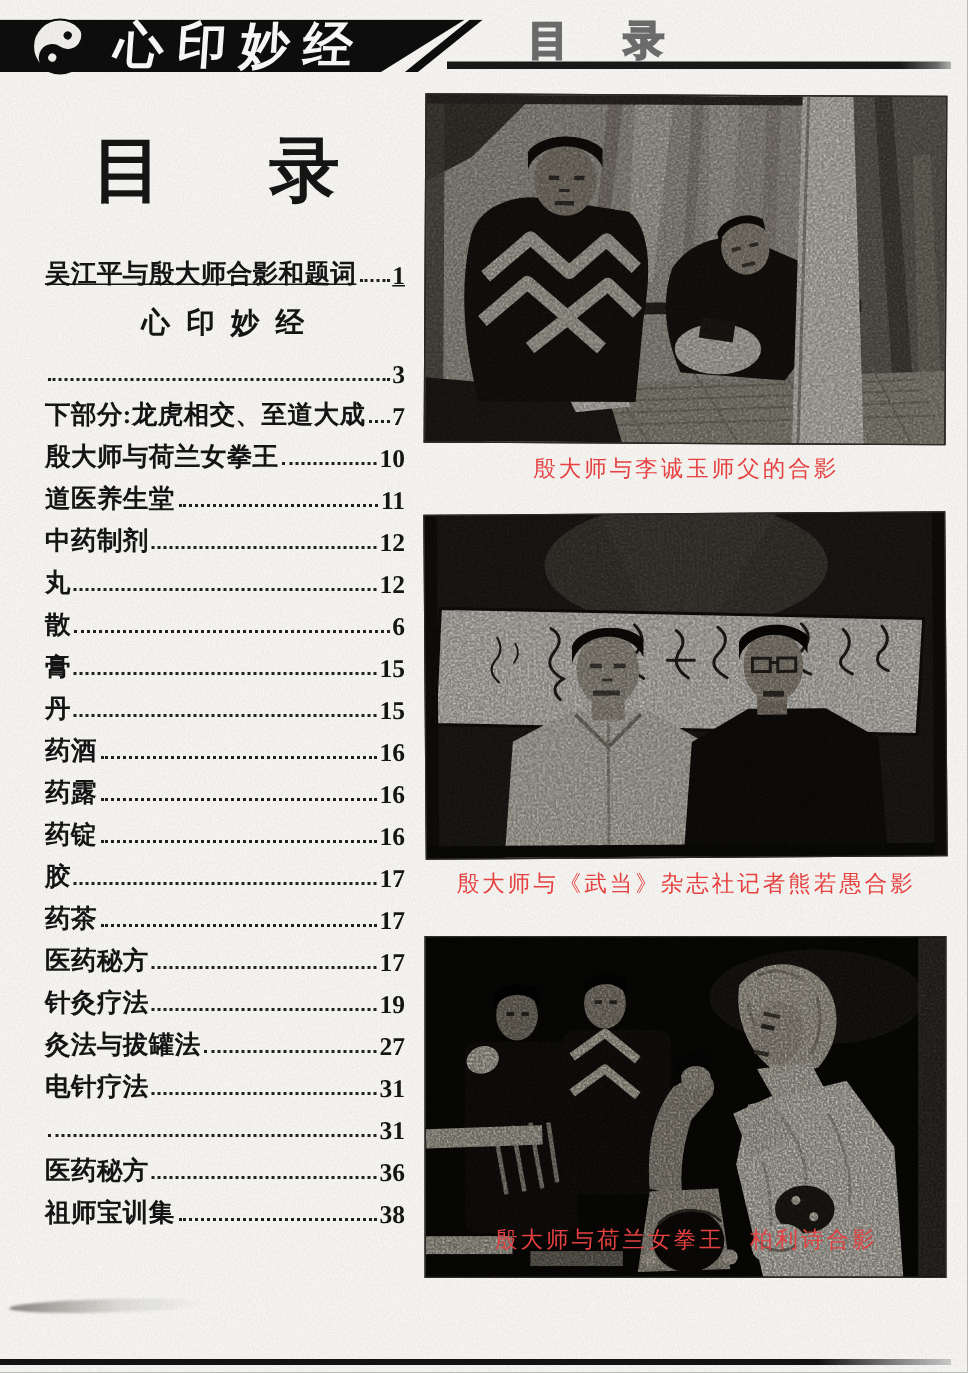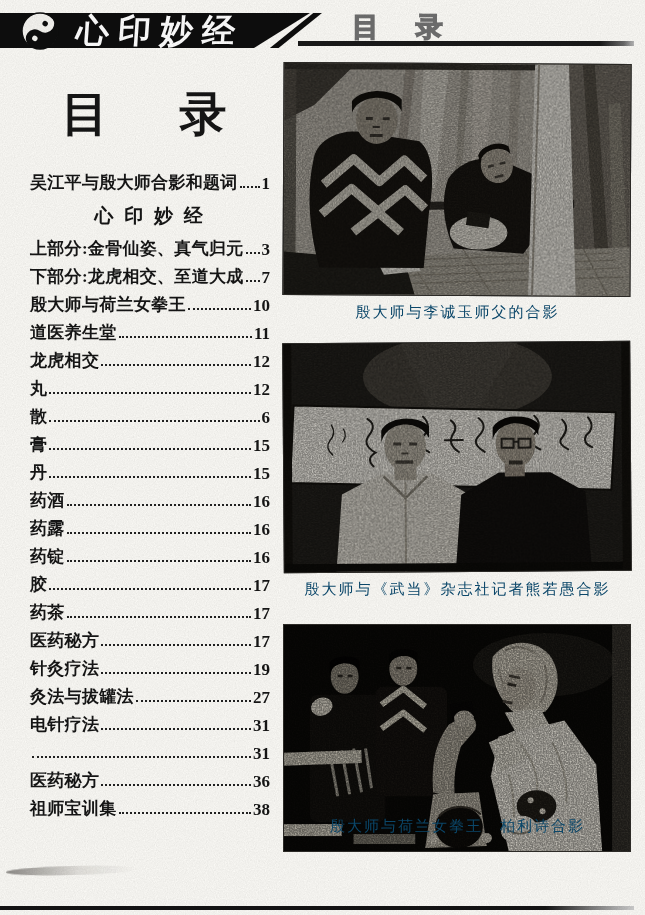--- a/index.html
+++ b/index.html
@@ -41,39 +41,39 @@
     height:52px; line-height:52px; text-align:center;
     font-size:47px; font-weight:bold; letter-spacing:12px; white-space:nowrap;
   }
   .row {
     display:flex; align-items:flex-end; height:28px;
     font-size:17px; font-weight:600; white-space:nowrap;
   }
   .row .t { flex:0 0 auto; letter-spacing:0.3px; }
   .dots { flex:1 1 8px; min-width:8px; border-bottom:2.4px dotted #222; margin:0 2px 6px 2px; }
   .row .p { flex:0 0 auto; font-weight:700; }
-  .toc-intro { margin-top:26px; }
+  .toc-intro { margin-top:26px;text-decoration:underline; }
   .toc-section {
     margin-top:6px; height:32px; line-height:32px; text-align:center;
     font-size:19px; font-weight:700; letter-spacing:3px; white-space:nowrap;
   }
   .toc-list { list-style:none; margin:0; padding:0; }
   
   .photos { position:absolute; left:283px; top:63px; width:349px; }
   .photo {
     position:absolute; left:0; width:348px; margin:0; padding:0;
     border:1px solid #2e2c28; background:#111; box-sizing:border-box;
   }
   .photo svg { display:block; width:100%; height:100%; }
   #photo1 { top:0; height:233px; transform:rotate(0.3deg); }
   #photo2 { top:279px; height:230px; transform:rotate(-0.4deg); }
   #photo3 { top:561px; height:228px; }
   .cap {
     position:absolute; left:0; width:100%; text-align:center;
-    font-size:15px; font-weight:500; letter-spacing:2px; color:#0c4a6e; white-space:nowrap;
+    font-size:15px; font-weight:500; letter-spacing:2px; color:#ef4444; white-space:nowrap;
   }
   #cap1 { top:240px; }
   #cap2 { top:517px; }
   #cap3 { top:754px; }
   
   .bottom-rule {
     position:absolute; left:0; top:906px; width:634px; height:4px;
     background:linear-gradient(to right,#141414 0,#141414 86%,#777 93%,#cfcfcf 100%);
   }
   .smudge {
@@ -110,41 +110,40 @@
     <div class="row toc-intro">
       <span class="t">吴江平与殷大师合影和题词</span>
       <span class="dots"></span>
       <span class="p">1</span>
     </div>
 
     <div class="toc-section">心 印 妙 经</div>
 
     <ol class="toc-list">
       <li class="row">
-          <span class="t">上部分:金骨仙姿、真气归元</span>
           <span class="dots"></span>
           <span class="p">3</span>
         </li>
       <li class="row">
           <span class="t">下部分:龙虎相交、至道大成</span>
           <span class="dots"></span>
           <span class="p">7</span>
         </li>
       <li class="row">
           <span class="t">殷大师与荷兰女拳王</span>
           <span class="dots"></span>
           <span class="p">10</span>
         </li>
       <li class="row">
           <span class="t">道医养生堂</span>
           <span class="dots"></span>
           <span class="p">11</span>
         </li>
       <li class="row">
-          <span class="t">龙虎相交</span>
+          <span class="t">中药制剂</span>
           <span class="dots"></span>
           <span class="p">12</span>
         </li>
       <li class="row">
           <span class="t">丸</span>
           <span class="dots"></span>
           <span class="p">12</span>
         </li>
       <li class="row">
           <span class="t">散</span>

